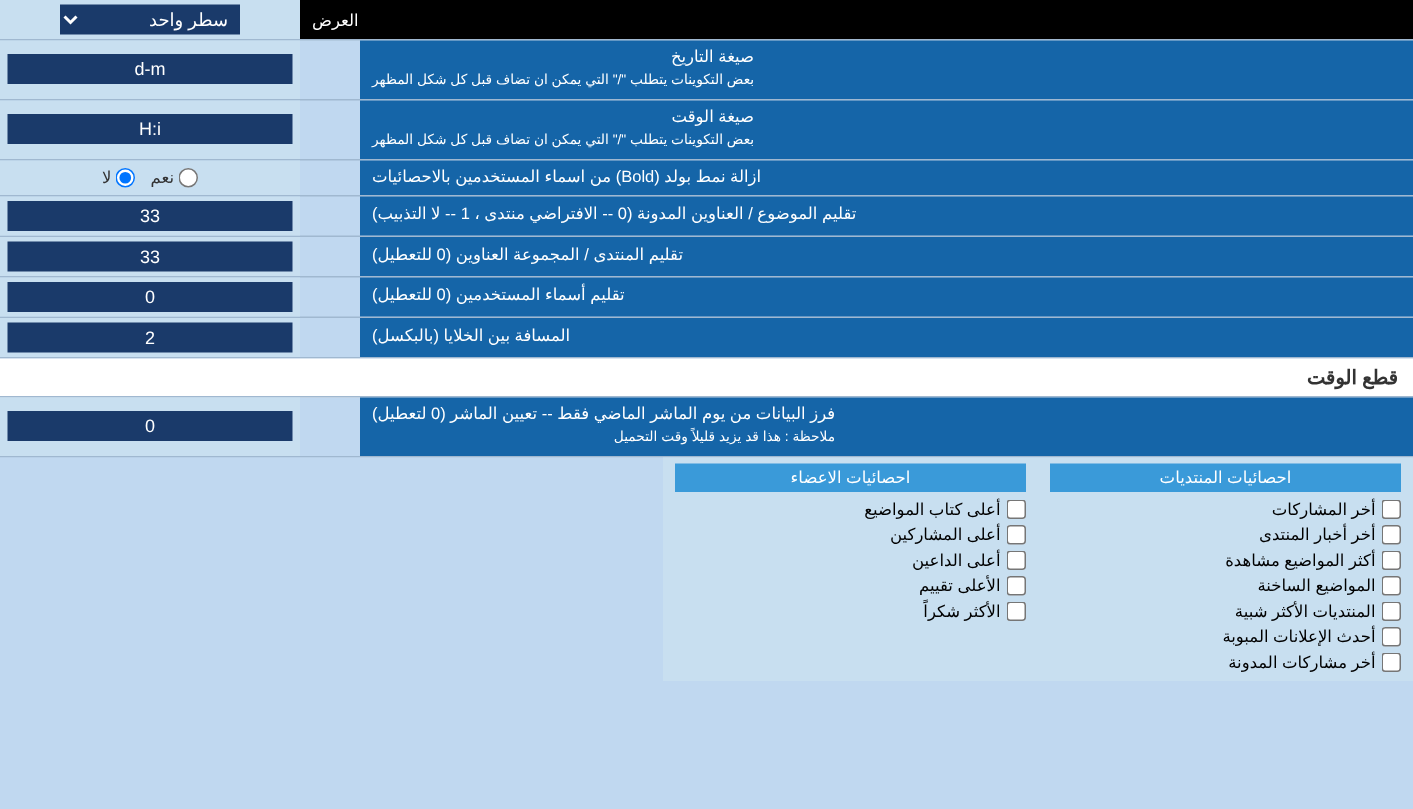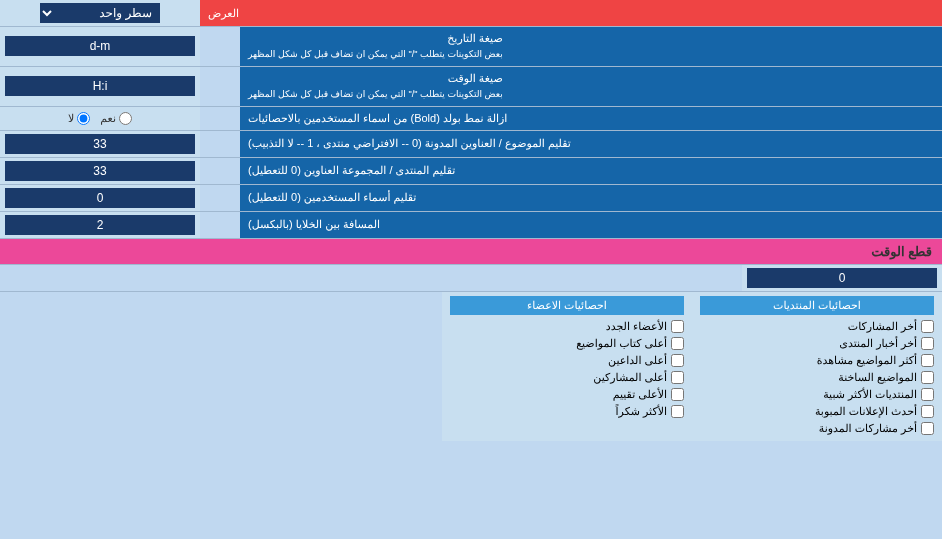--- a/index.html
+++ b/index.html
@@ -42,21 +42,21 @@
     .input-cell input[type="text"] {
       width: 100%;
       background: #1a3a6a;
       color: #fff;
       border: none;
       padding: 3px 6px;
       text-align: center;
       font-size: 12px;
     }
     .section-header {
-      background: #ec4899;
+      background: #ffffff;
       color: #333;
       font-weight: bold;
       font-size: 13px;
       padding: 5px 10px;
       text-align: right;
       border-bottom: 1px solid #a0b8d0;
     }
     .radio-cell {
       width: 200px;
       background: #c8dff0;
@@ -121,21 +121,21 @@
       margin: 0;
     }
     .top-row {
       display: flex;
       width: 100%;
       background: #c8dff0;
       border-bottom: 1px solid #a0b8d0;
     }
     .top-label {
       flex: 1;
-      background: #ef4444;
+      background: #000000;
       color: #fff;
       padding: 4px 8px;
       text-align: right;
       font-size: 11px;
       display: flex;
       align-items: center;
       justify-content: flex-end;
     }
     .top-dropdown {
       width: 200px;
@@ -230,20 +230,23 @@
       <span>المسافة بين الخلايا (بالبكسل)</span>
     </div>
     <div class="input-cell">
       <input type="text" value="2" style="">
     </div>
   </div>
 
   <div class="section-header">قطع الوقت</div>
 
   <div class="row">
+    <div class="label-cell">
+      <span>فرز البيانات من يوم الماشر الماضي فقط -- تعيين الماشر (0 لتعطيل)<br><small>ملاحظة : هذا قد يزيد قليلاً وقت التحميل</small></span>
+    </div>
     <div class="input-cell">
       <input type="text" value="0" style="">
     </div>
   </div>
 
   <div class="stats-container">
     <div class="stats-cols">
 
       <div class="stats-col">
         <div class="stats-col-header">احصائيات المنتديات</div>
@@ -274,36 +277,32 @@
         <div class="stats-item">
           <input type="checkbox" style=""> 
             <span>أخر مشاركات المدونة</span>
         </div>
       </div>
 
       <div class="stats-col">
         <div class="stats-col-header">احصائيات الاعضاء</div>
         <div class="stats-item">
           <input type="checkbox" style=""> 
-            <span>الأعضاء الجدد</span>
-        </div>
-        <div class="stats-item">
-          <input type="checkbox" style=""> 
             <span>أعلى كتاب المواضيع</span>
         </div>
         <div class="stats-item">
           <input type="checkbox" style=""> 
+            <span>أعلى المشاركين</span>
+        </div>
+        <div class="stats-item">
+          <input type="checkbox" style=""> 
             <span>أعلى الداعين</span>
         </div>
         <div class="stats-item">
           <input type="checkbox" style=""> 
-            <span>أعلى المشاركين</span>
-        </div>
-        <div class="stats-item">
-          <input type="checkbox" style=""> 
             <span>الأعلى تقييم</span>
         </div>
         <div class="stats-item">
           <input type="checkbox" style=""> 
             <span>الأكثر شكراً</span>
         </div>
       </div>
     </div>
   </div>
 

